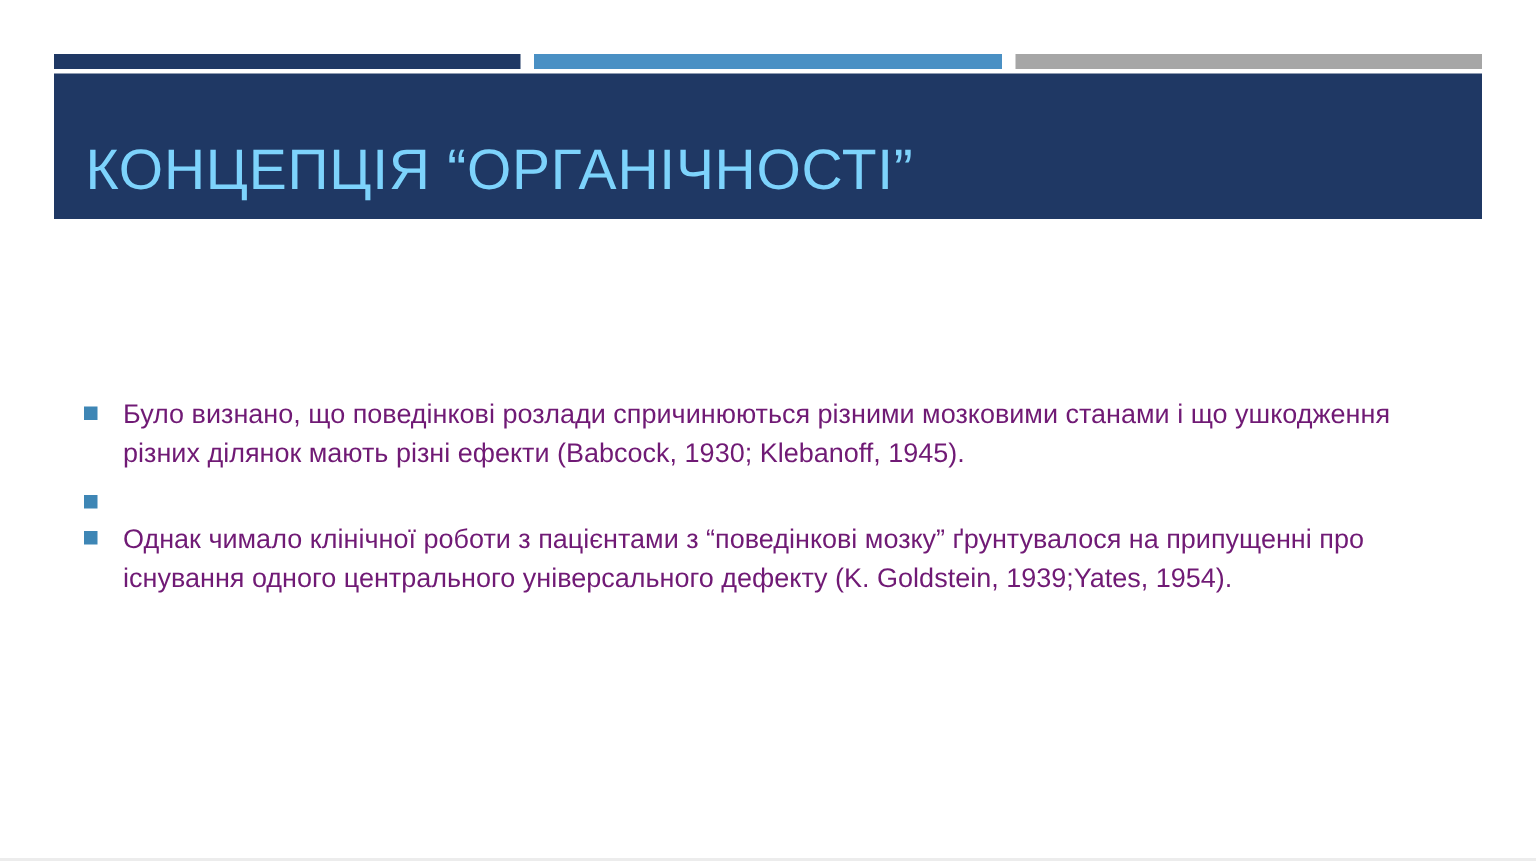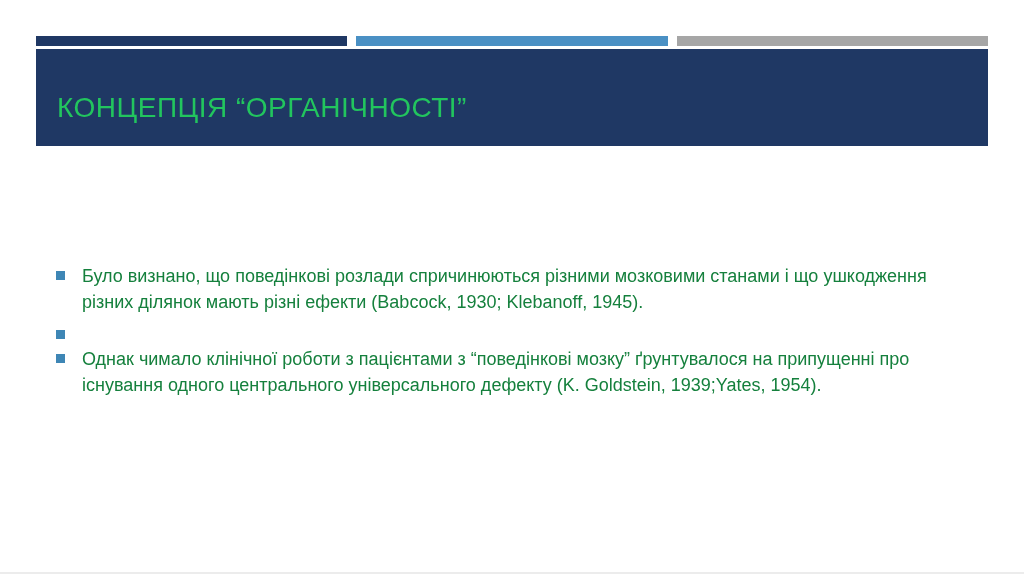--- a/index.html
+++ b/index.html
@@ -35,25 +35,25 @@
     left: 36px;
     top: 49px;
     width: 952px;
     height: 97px;
     background: #1F3864;
     display: flex;
     align-items: flex-end;
   }
   .slide-title {
     margin: 0;
-    padding: 0 0 22px 21px;
-    font-size: 28px;
+    padding: 0 0 10px 21px;
+    font-size: 38px;
     font-weight: 400;
     letter-spacing: 0.5px;
-    color: #22c55e;
+    color: #7dd3fc;
     white-space: nowrap;
   }
   .content {
     position: absolute;
     left: 56px;
     top: 263px;
     right: 30px;
   }
   .bullet {
     display: flex;
@@ -63,21 +63,21 @@
   .marker {
     flex: 0 0 9px;
     width: 9px;
     height: 9px;
     margin: 8px 17px 0 0;
     background: #3E86B5;
   }
   .bullet-text {
     font-size: 18px;
     line-height: 26px;
-    color: #15803d;
+    color: #701a75;
   }
   .line {
     display: block;
     white-space: nowrap;
   }
 </style>
 </head>
 <body>
 
 <div class="slide">

